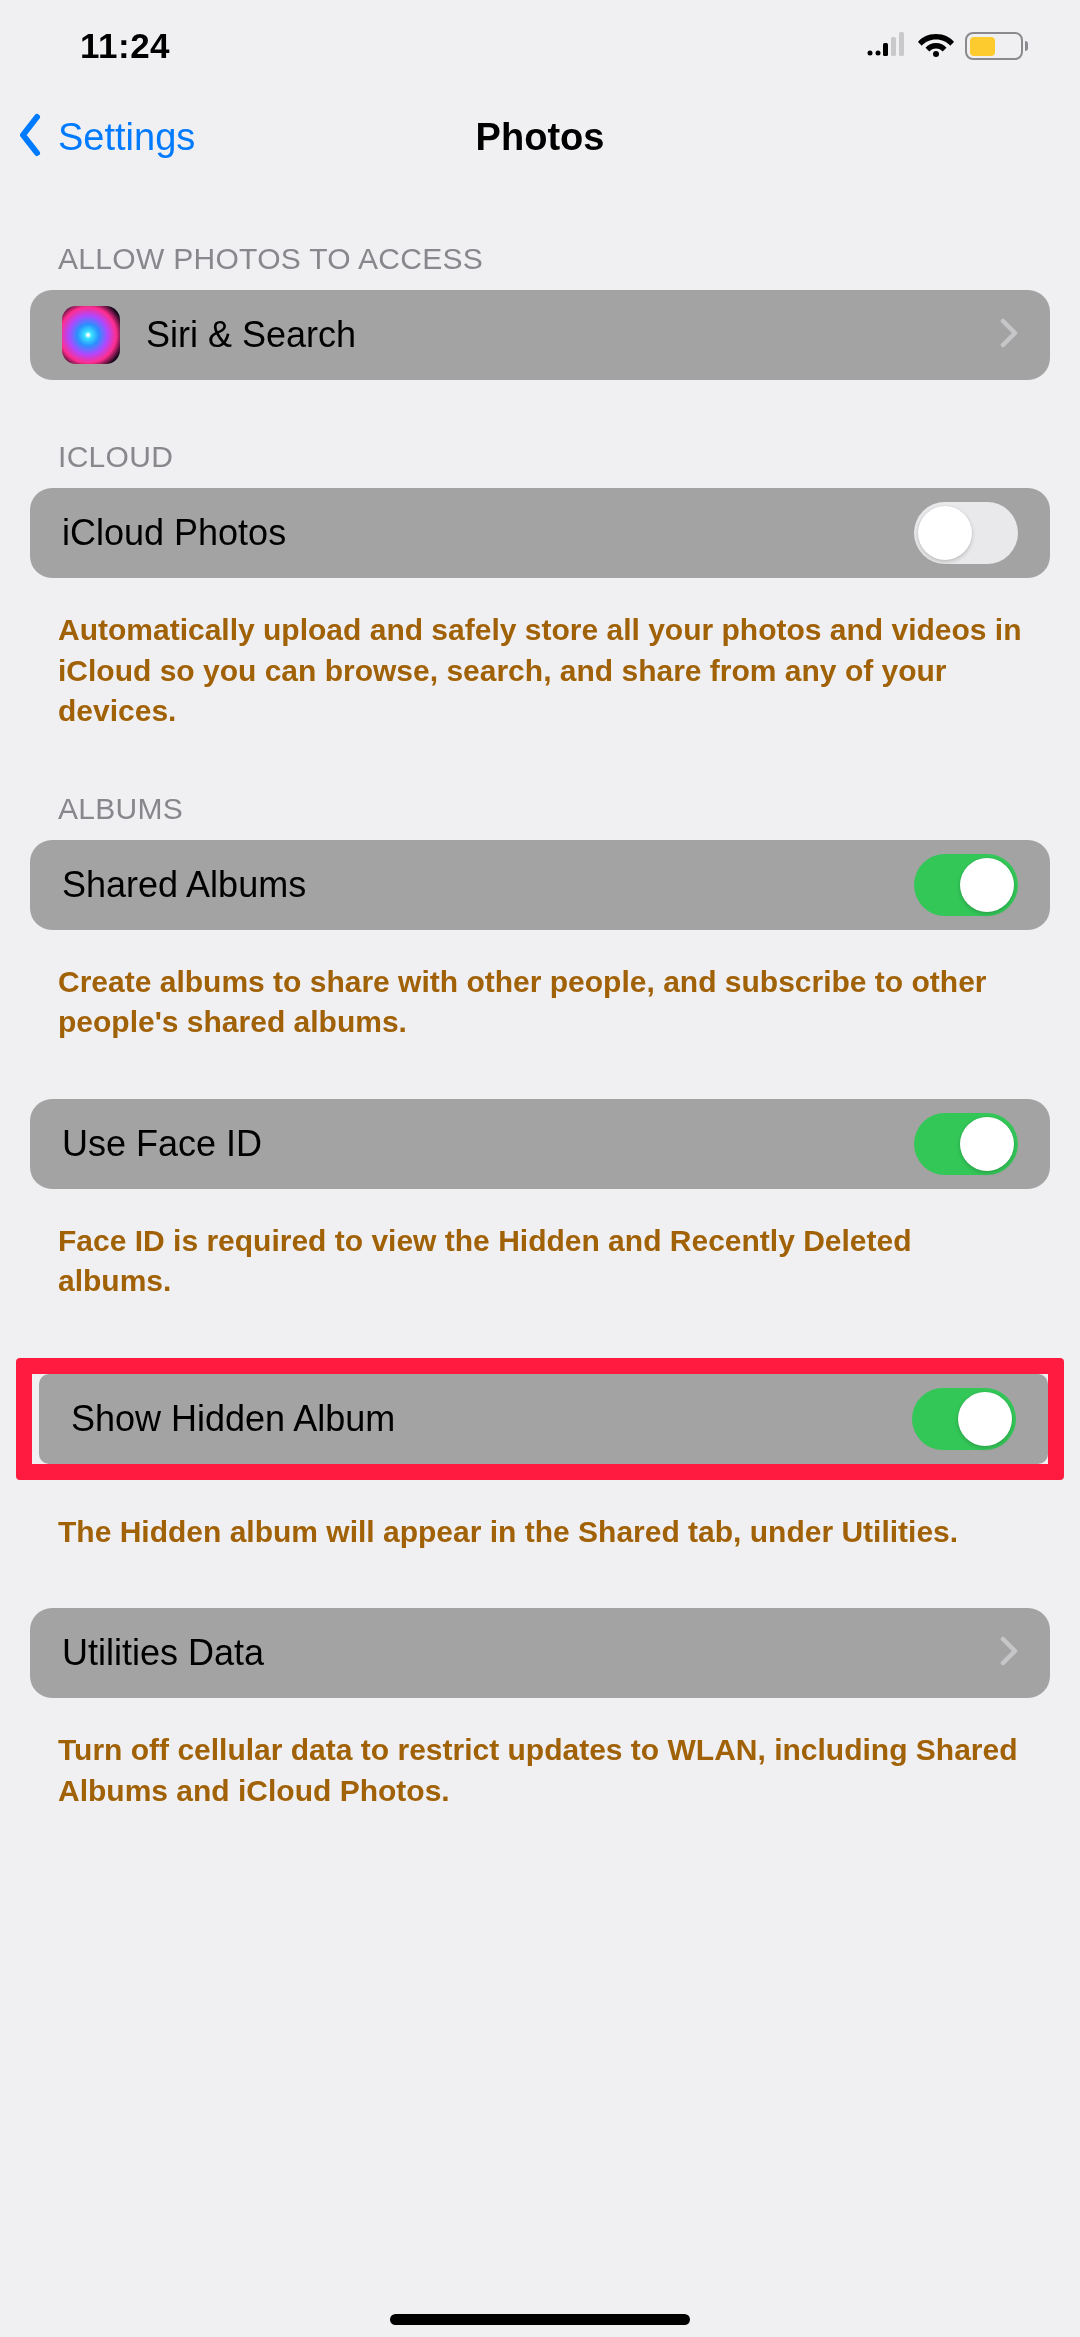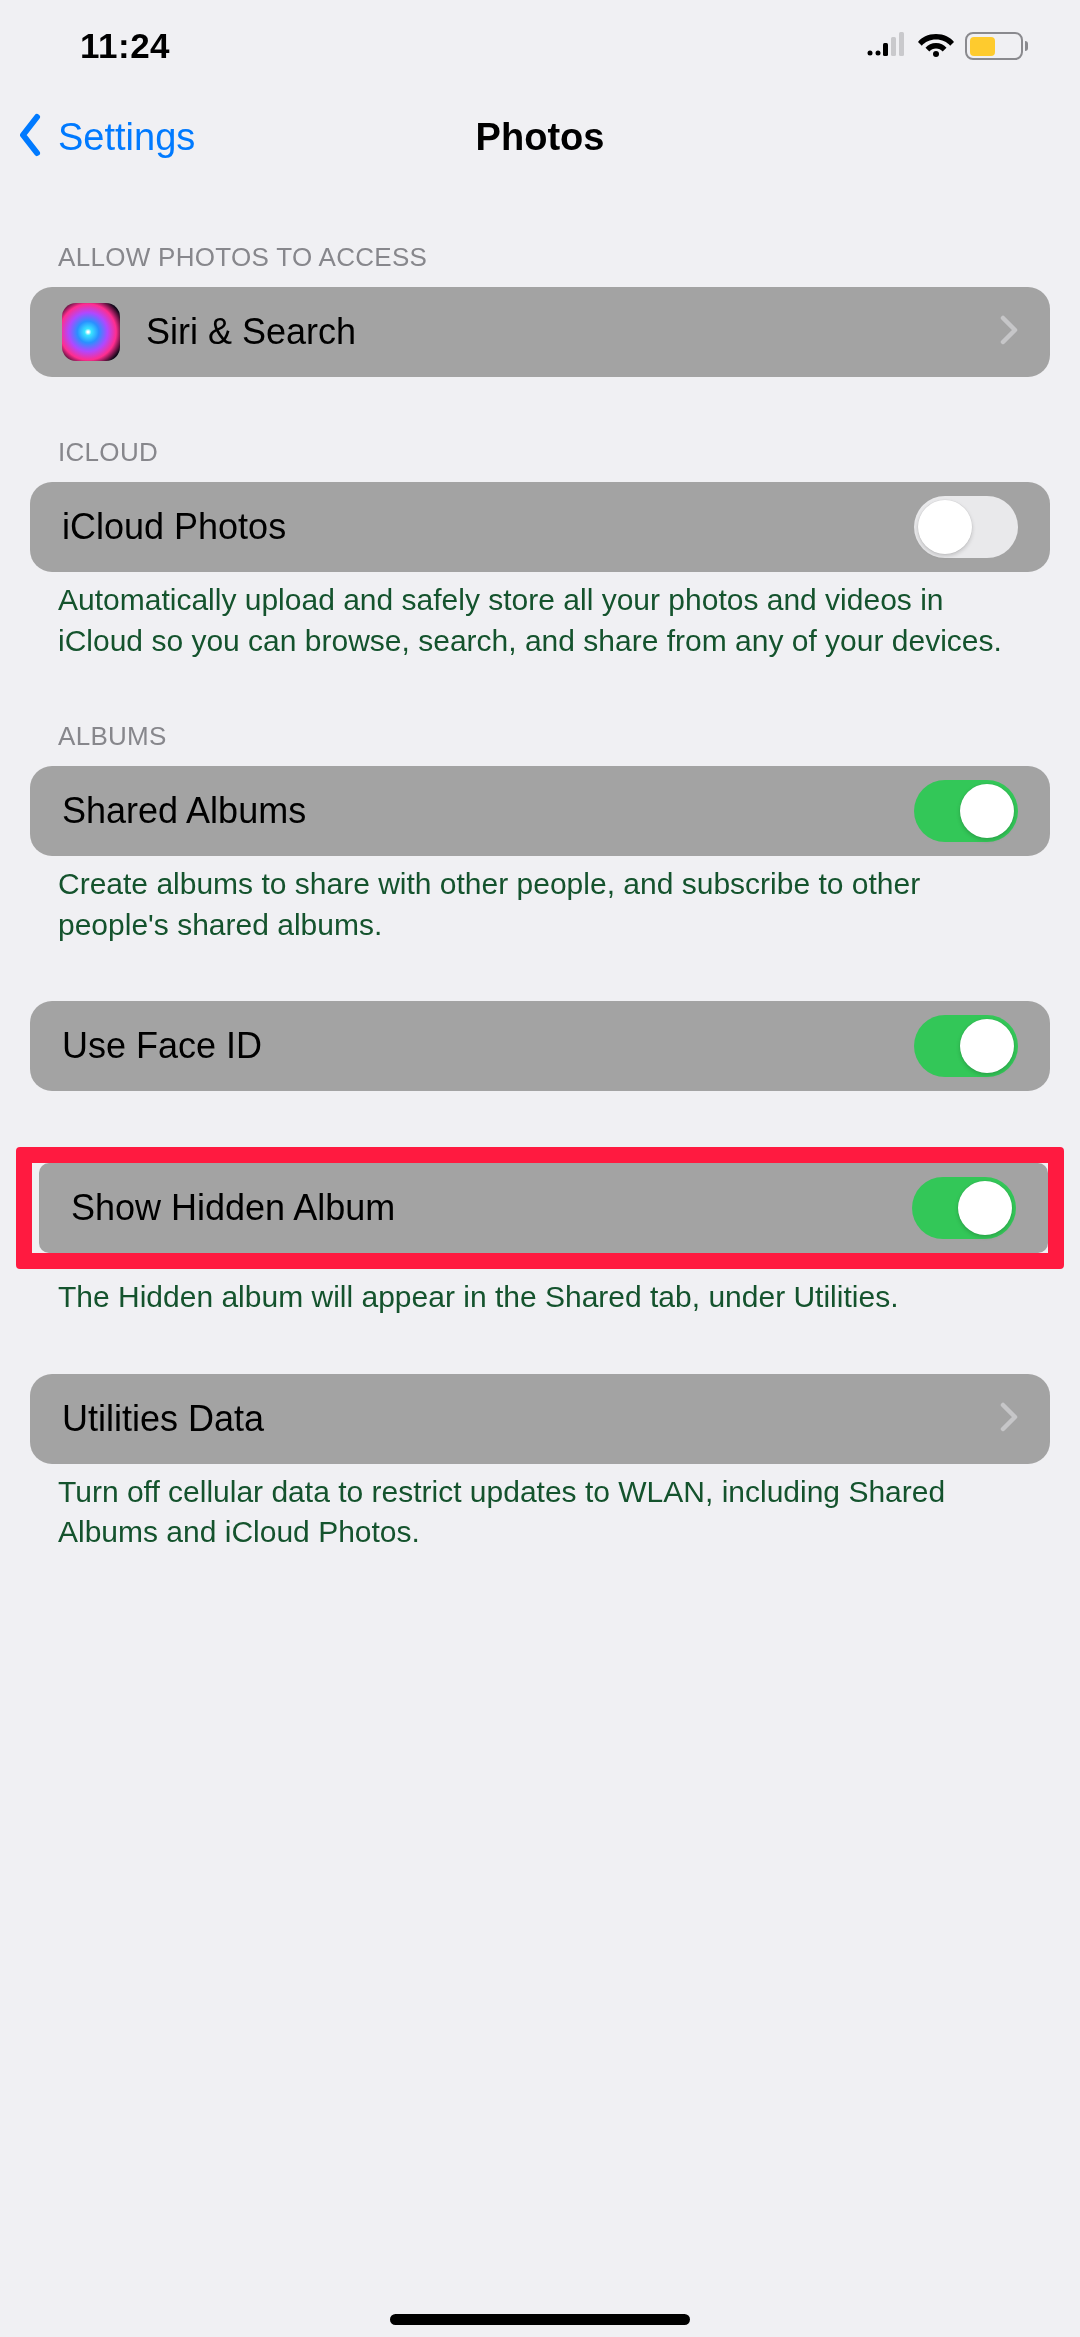--- a/index.html
+++ b/index.html
@@ -80,21 +80,21 @@
       position:absolute;
       left:50%;
       transform:translateX(-50%);
       font-size: 38px;
       font-weight: 600;
     }
 
     
     .screen { padding: 0 30px; }
     .section-header {
-      font-size: 26px;
+      font-size: 30px;
       color: #87878c;
       letter-spacing: 0.3px;
       padding: 60px 28px 14px 28px;
       text-transform: uppercase;
     }
     .section-header.first { padding-top: 60px; }
 
     .cell {
       background: #a3a3a3;
       border-radius: 22px;
@@ -105,23 +105,24 @@
       justify-content: space-between;
     }
     .cell .left { display:flex;align-items:center; gap: 26px;}
     .cell .label {
       font-size: 36px;
       color:#000;
     }
 
     .footer-text {
       font-size: 30px;
-      color: #14532d;
-      padding: 8px 28px 0 28px;
+      color: #a16207;
+      padding: 32px 28px 0 28px;
       line-height: 1.35;
+      font-weight: bold;
     }
 
     .siri-icon {
       width: 58px;
       height: 58px;
       border-radius: 14px;
       background: radial-gradient(circle at 45% 50%, #fff 0%, #fff 2%, #39e4ff 8%, #2a90ff 25%, #b048ff 45%, #ff2d8f 65%, #0b0616 85%);
     }
 
     .chevron-right {
@@ -250,20 +251,21 @@
   <div class="footer-text">Create albums to share with other people, and subscribe to other people's shared albums.</div>
 
   <div class="spacer-big"></div>
 
   <div class="cell">
     <span class="label">Use Face ID</span>
     <span class="toggle on">
         <span class="knob"></span>
       </span>
   </div>
+  <div class="footer-text">Face ID is required to view the Hidden and Recently Deleted albums.</div>
 
   <div class="spacer-med"></div>
 
   <div class="highlight-box">
     <div class="cell">
       <span class="label">Show Hidden Album</span>
       <span class="toggle on">
           <span class="knob"></span>
         </span>
     </div>

